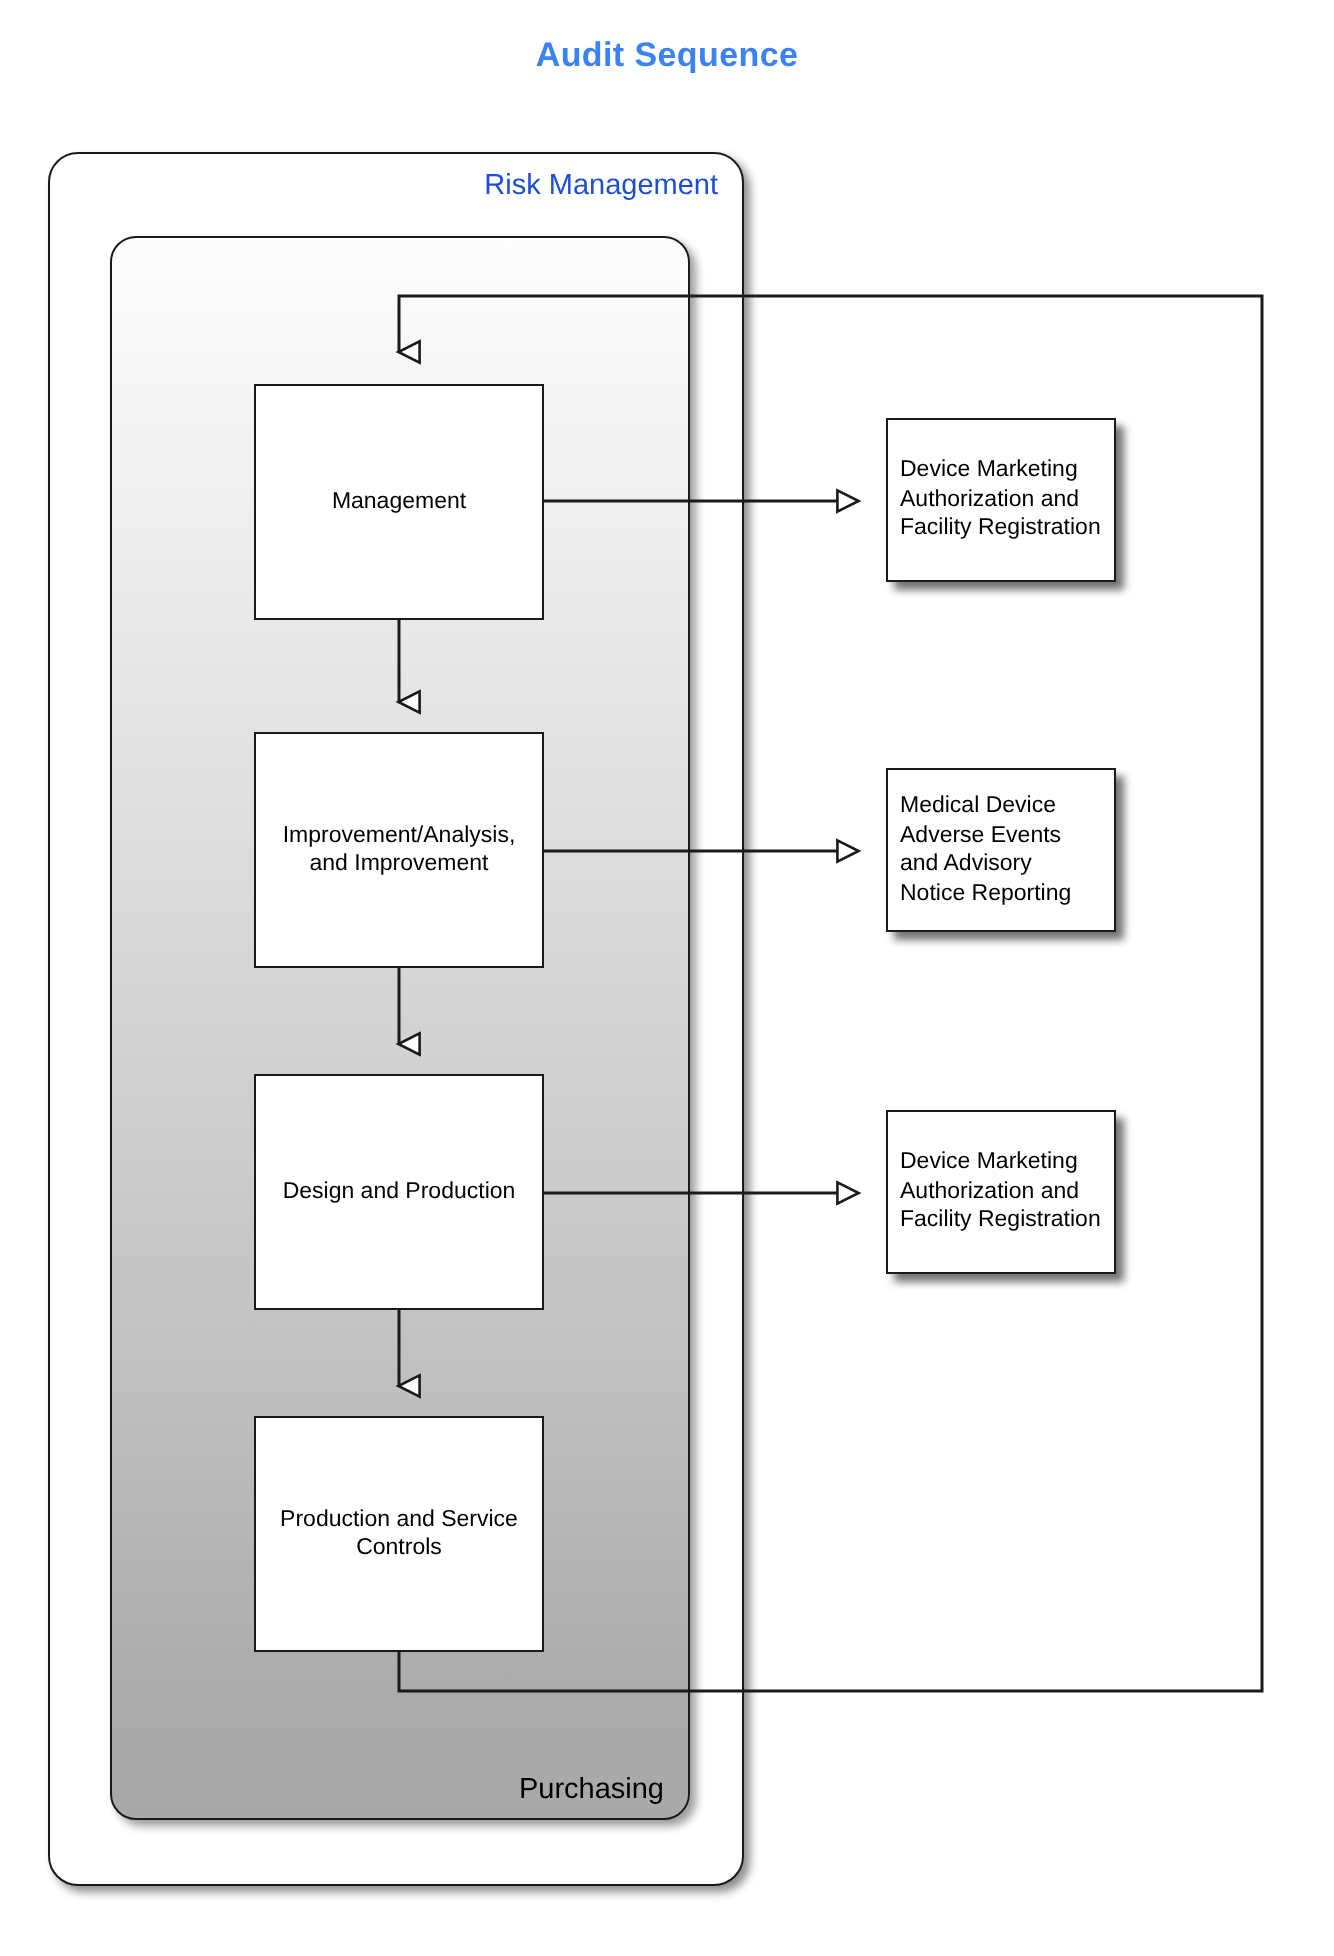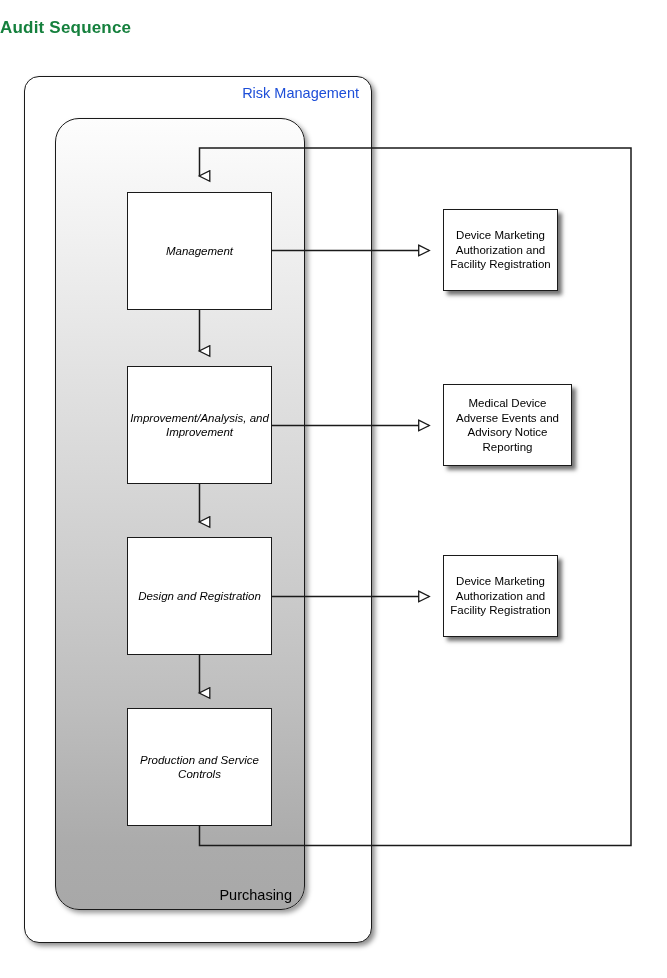--- a/index.html
+++ b/index.html
@@ -28,23 +28,24 @@
     width: 667px;
     height: 978px;
   }
 
   
   #page-title {
     position: absolute;
     left: 0;
     top: 18px;
     width: 667px;
+    text-align: center;
     font-size: 17px;
     font-weight: bold;
-    color: #15803d;
+    color: #3b82f6;
     letter-spacing: 0.2px;
   }
 
   
   #risk-management-container {
     position: absolute;
     left: 24px;
     top: 76px;
     width: 348px;
     height: 867px;
@@ -61,24 +62,24 @@
     font-size: 14.5px;
     color: #1d4ed8;
     white-space: nowrap;
   }
 
   
   #purchasing-container {
     position: absolute;
     left: 55px;
     top: 118px;
-    width: 250px;
+    width: 290px;
     height: 792px;
     border: 1.6px solid #1a1a1a;
-    border-radius: 24px;
+    border-radius: 13px;
     box-sizing: border-box;
     background: linear-gradient(to bottom, #fdfdfd 0%, #f3f3f3 12%, #e2e2e2 32%, #cfcfcf 55%, #bdbdbd 75%, #ababab 92%, #a8a8a8 100%);
     box-shadow: 3px 3px 5px rgba(0,0,0,0.40);
   }
   #purchasing-label {
     position: absolute;
     right: 12px;
     bottom: 6px;
     font-size: 14.5px;
     color: #000000;
@@ -91,48 +92,46 @@
     background: #ffffff;
     border: 1.5px solid #1a1a1a;
     box-sizing: border-box;
     display: flex;
     align-items: center;
     justify-content: center;
     text-align: center;
     font-size: 11.5px;
     line-height: 14px;
     color: #000000;
-    padding: 4px 1px;
-    font-style: italic;
+    padding: 4px 12px;
   }
 
   #process-management      { left: 127px; top: 192px; width: 145px; height: 118px; }
   #process-measurement     { left: 127px; top: 366px; width: 145px; height: 118px; }
   #process-design          { left: 127px; top: 537px; width: 145px; height: 118px; }
   #process-production      { left: 127px; top: 708px; width: 145px; height: 118px; }
 
   
   .regulatory-box {
     position: absolute;
     background: #ffffff;
     border: 1.5px solid #1a1a1a;
     box-sizing: border-box;
     display: flex;
     align-items: center;
     justify-content: center;
-    text-align: center;
     font-size: 11.5px;
     line-height: 14.5px;
     color: #000000;
     padding: 4px 6px;
     box-shadow: 4px 4px 4px rgba(0,0,0,0.55);
   }
 
   #regulatory-marketing-1   { left: 443px; top: 209px; width: 115px; height: 82px; }
-  #regulatory-adverse       { left: 443px; top: 384px; width: 129px; height: 82px; }
+  #regulatory-adverse       { left: 443px; top: 384px; width: 115px; height: 82px; }
   #regulatory-marketing-2   { left: 443px; top: 555px; width: 115px; height: 82px; }
 </style>
 </head>
 <body>
 
 <div id="diagram-root">
 
   <div id="page-title">Audit Sequence</div>
 
   <div id="risk-management-container">
@@ -188,21 +187,21 @@
 
   <div class="process-box" id="process-management">
     <span>Management</span>
   </div>
 
   <div class="process-box" id="process-measurement">
     <span>Improvement/Analysis, and Improvement</span>
   </div>
 
   <div class="process-box" id="process-design">
-    <span>Design and Registration</span>
+    <span>Design and Production</span>
   </div>
 
   <div class="process-box" id="process-production">
     <span>Production and Service Controls</span>
   </div>
 
   <div class="regulatory-box" id="regulatory-marketing-1">
     <span>Device Marketing Authorization and Facility Registration</span>
   </div>
 

